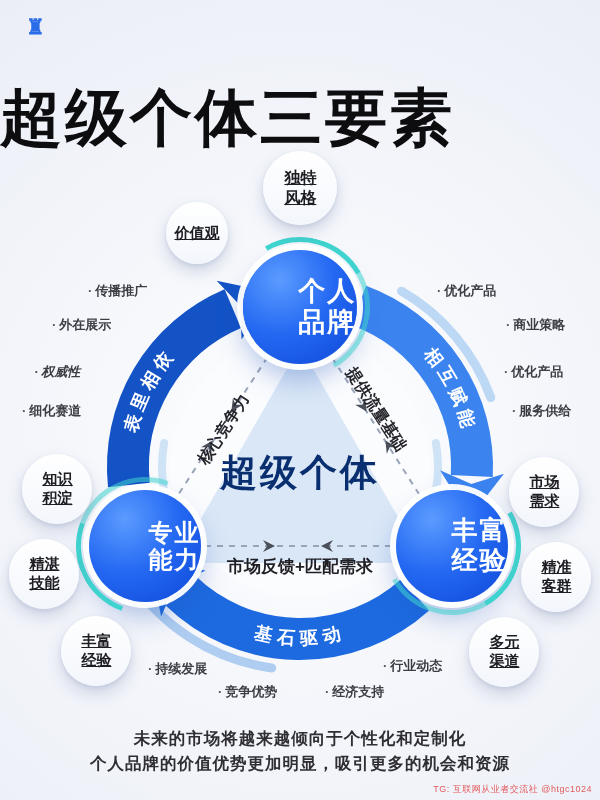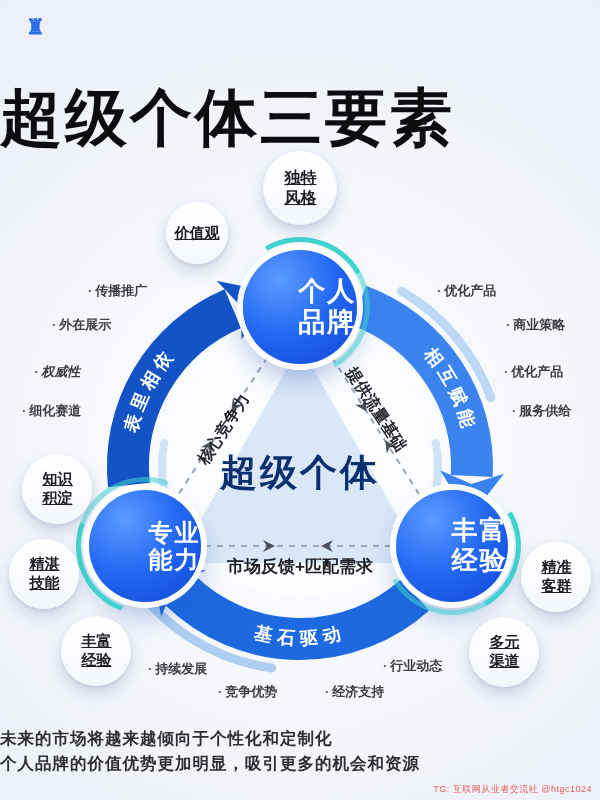--- a/index.html
+++ b/index.html
@@ -45,21 +45,21 @@
   .b-skill   { left:9px;   top:539px; width:70px; height:70px; }
   .b-exp     { left:61px;  top:616px; width:70px; height:70px; }
   .b-market  { left:509px; top:457px; width:70px; height:70px; }
   .b-client  { left:521px; top:542px; width:70px; height:70px; }
   .b-channel { left:469px; top:617px; width:70px; height:70px; }
   .w3 { white-space:nowrap; }
 
   .dot-label { position:absolute; font-size:13px; font-weight:600; color:#3c3c44; white-space:nowrap; }
   .dot-label::before { content:"·"; font-weight:900; margin-right:3px; color:#55555e; }
 
-  .caption { position:absolute; width:100%; font-weight:700; color:#2e2e33;
+  .caption { position:absolute; width:100%; text-align:center; font-weight:700; color:#2e2e33;
              font-size:16.5px; letter-spacing:1px; }
   .caption-1 { top:728px; }
   .caption-2 { top:753px; }
   .watermark { position:absolute; right:8px; bottom:4px; font-size:9px; color:#e25b5b;
                font-weight:400; letter-spacing:.5px; }
 </style>
 </head>
 <body>
 
 <div class="page">
@@ -153,20 +153,23 @@
   <div class="bubble b-know">
     <span class="wrap2">知识积淀</span>
   </div>
   <div class="bubble b-skill">
     <span class="wrap2">精湛技能</span>
   </div>
   <div class="bubble b-exp">
     <span class="wrap2">丰富经验</span>
   </div>
 
+  <div class="bubble b-market">
+    <span class="wrap2">市场需求</span>
+  </div>
   <div class="bubble b-client">
     <span class="wrap2">精准客群</span>
   </div>
   <div class="bubble b-channel">
     <span class="wrap2">多元渠道</span>
   </div>
 
   <div class="dot-label" style="left:88px;  top:282px;">传播推广</div>
   <div class="dot-label" style="left:52px;  top:316px;">外在展示</div>
   <div class="dot-label" style="left:34px;  top:363px;font-style:italic;">权威性</div>

